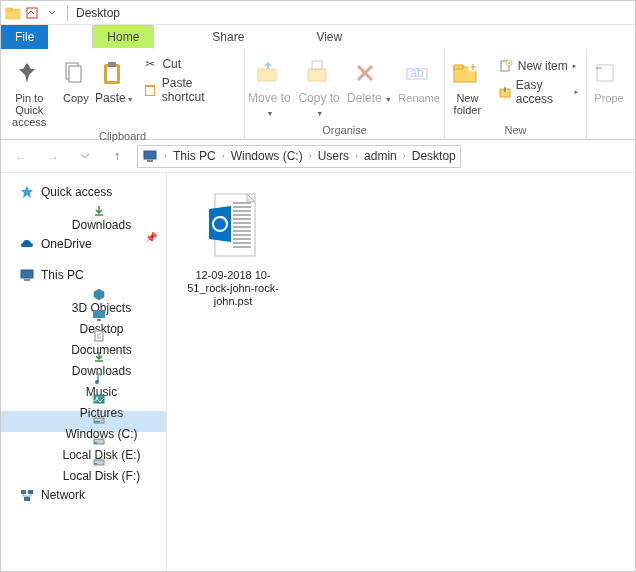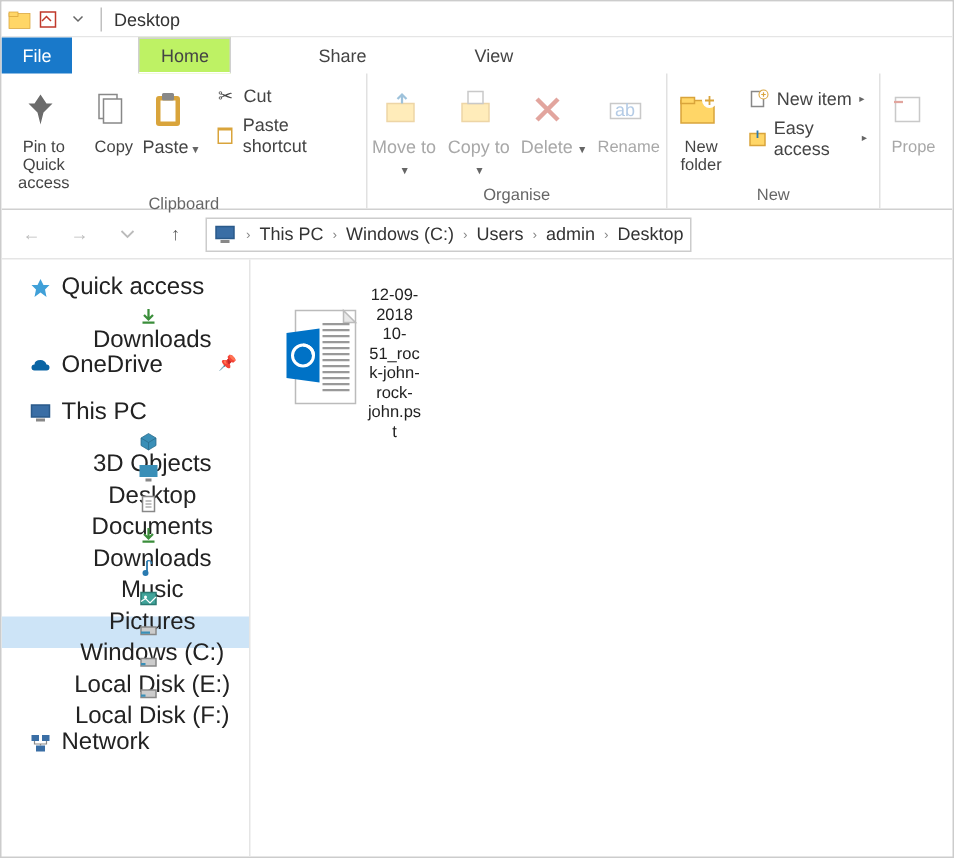--- a/index.html
+++ b/index.html
@@ -43,26 +43,26 @@
 .breadcrumb .sep { color: #888; padding: 0 4px; font-size: 9px;}
 .breadcrumb .seg { padding: 0 2px; color: #333; cursor: pointer;}
 
 
 .content { display: flex; height: calc(100% - 172px); }
 .sidebar { width: 166px; border-right: 1px solid #e5e5e5; padding: 8px 0; overflow: hidden;}
 .sidebar-item { display: flex; align-items: center; padding: 2px 0 2px 18px; cursor: pointer; height: 21px;}
 .sidebar-item.indent { padding-left: 36px; flex-direction: column; }
 .sidebar-item.selected { background: #cde4f7; }
 .sidebar-item .icon { width: 16px; height: 16px; margin-right: 6px; display:flex;align-items:center;justify-content:center;}
-.sidebar-item .text { color: #222; font-size: 16px; white-space: nowrap; }
+.sidebar-item .text { color: #222; font-size: 12px; white-space: nowrap; }
 .sidebar-item .pin { margin-left: auto; margin-right: 8px; color: #888; font-size: 10px;}
 .sidebar-spacer { height: 10px; }
 
 .file-area { flex: 1; padding: 18px; display: flex; align-items: flex-start;}
-.file-item { width: 96px; display: flex; flex-direction: row; align-items: center; cursor: pointer; }
+.file-item { width: 96px; display: flex; flex-direction: column; align-items: center; cursor: pointer; }
 .file-item .file-icon { width: 60px; height: 72px; position: relative; margin-bottom: 6px;}
 .file-item .file-name { text-align: center; font-size: 11px; line-height: 13px; color: #222; word-break: break-word;}
 
 
 svg { display: block; }
 </style>
 </head>
 <body>
 
 <div class="titlebar">

